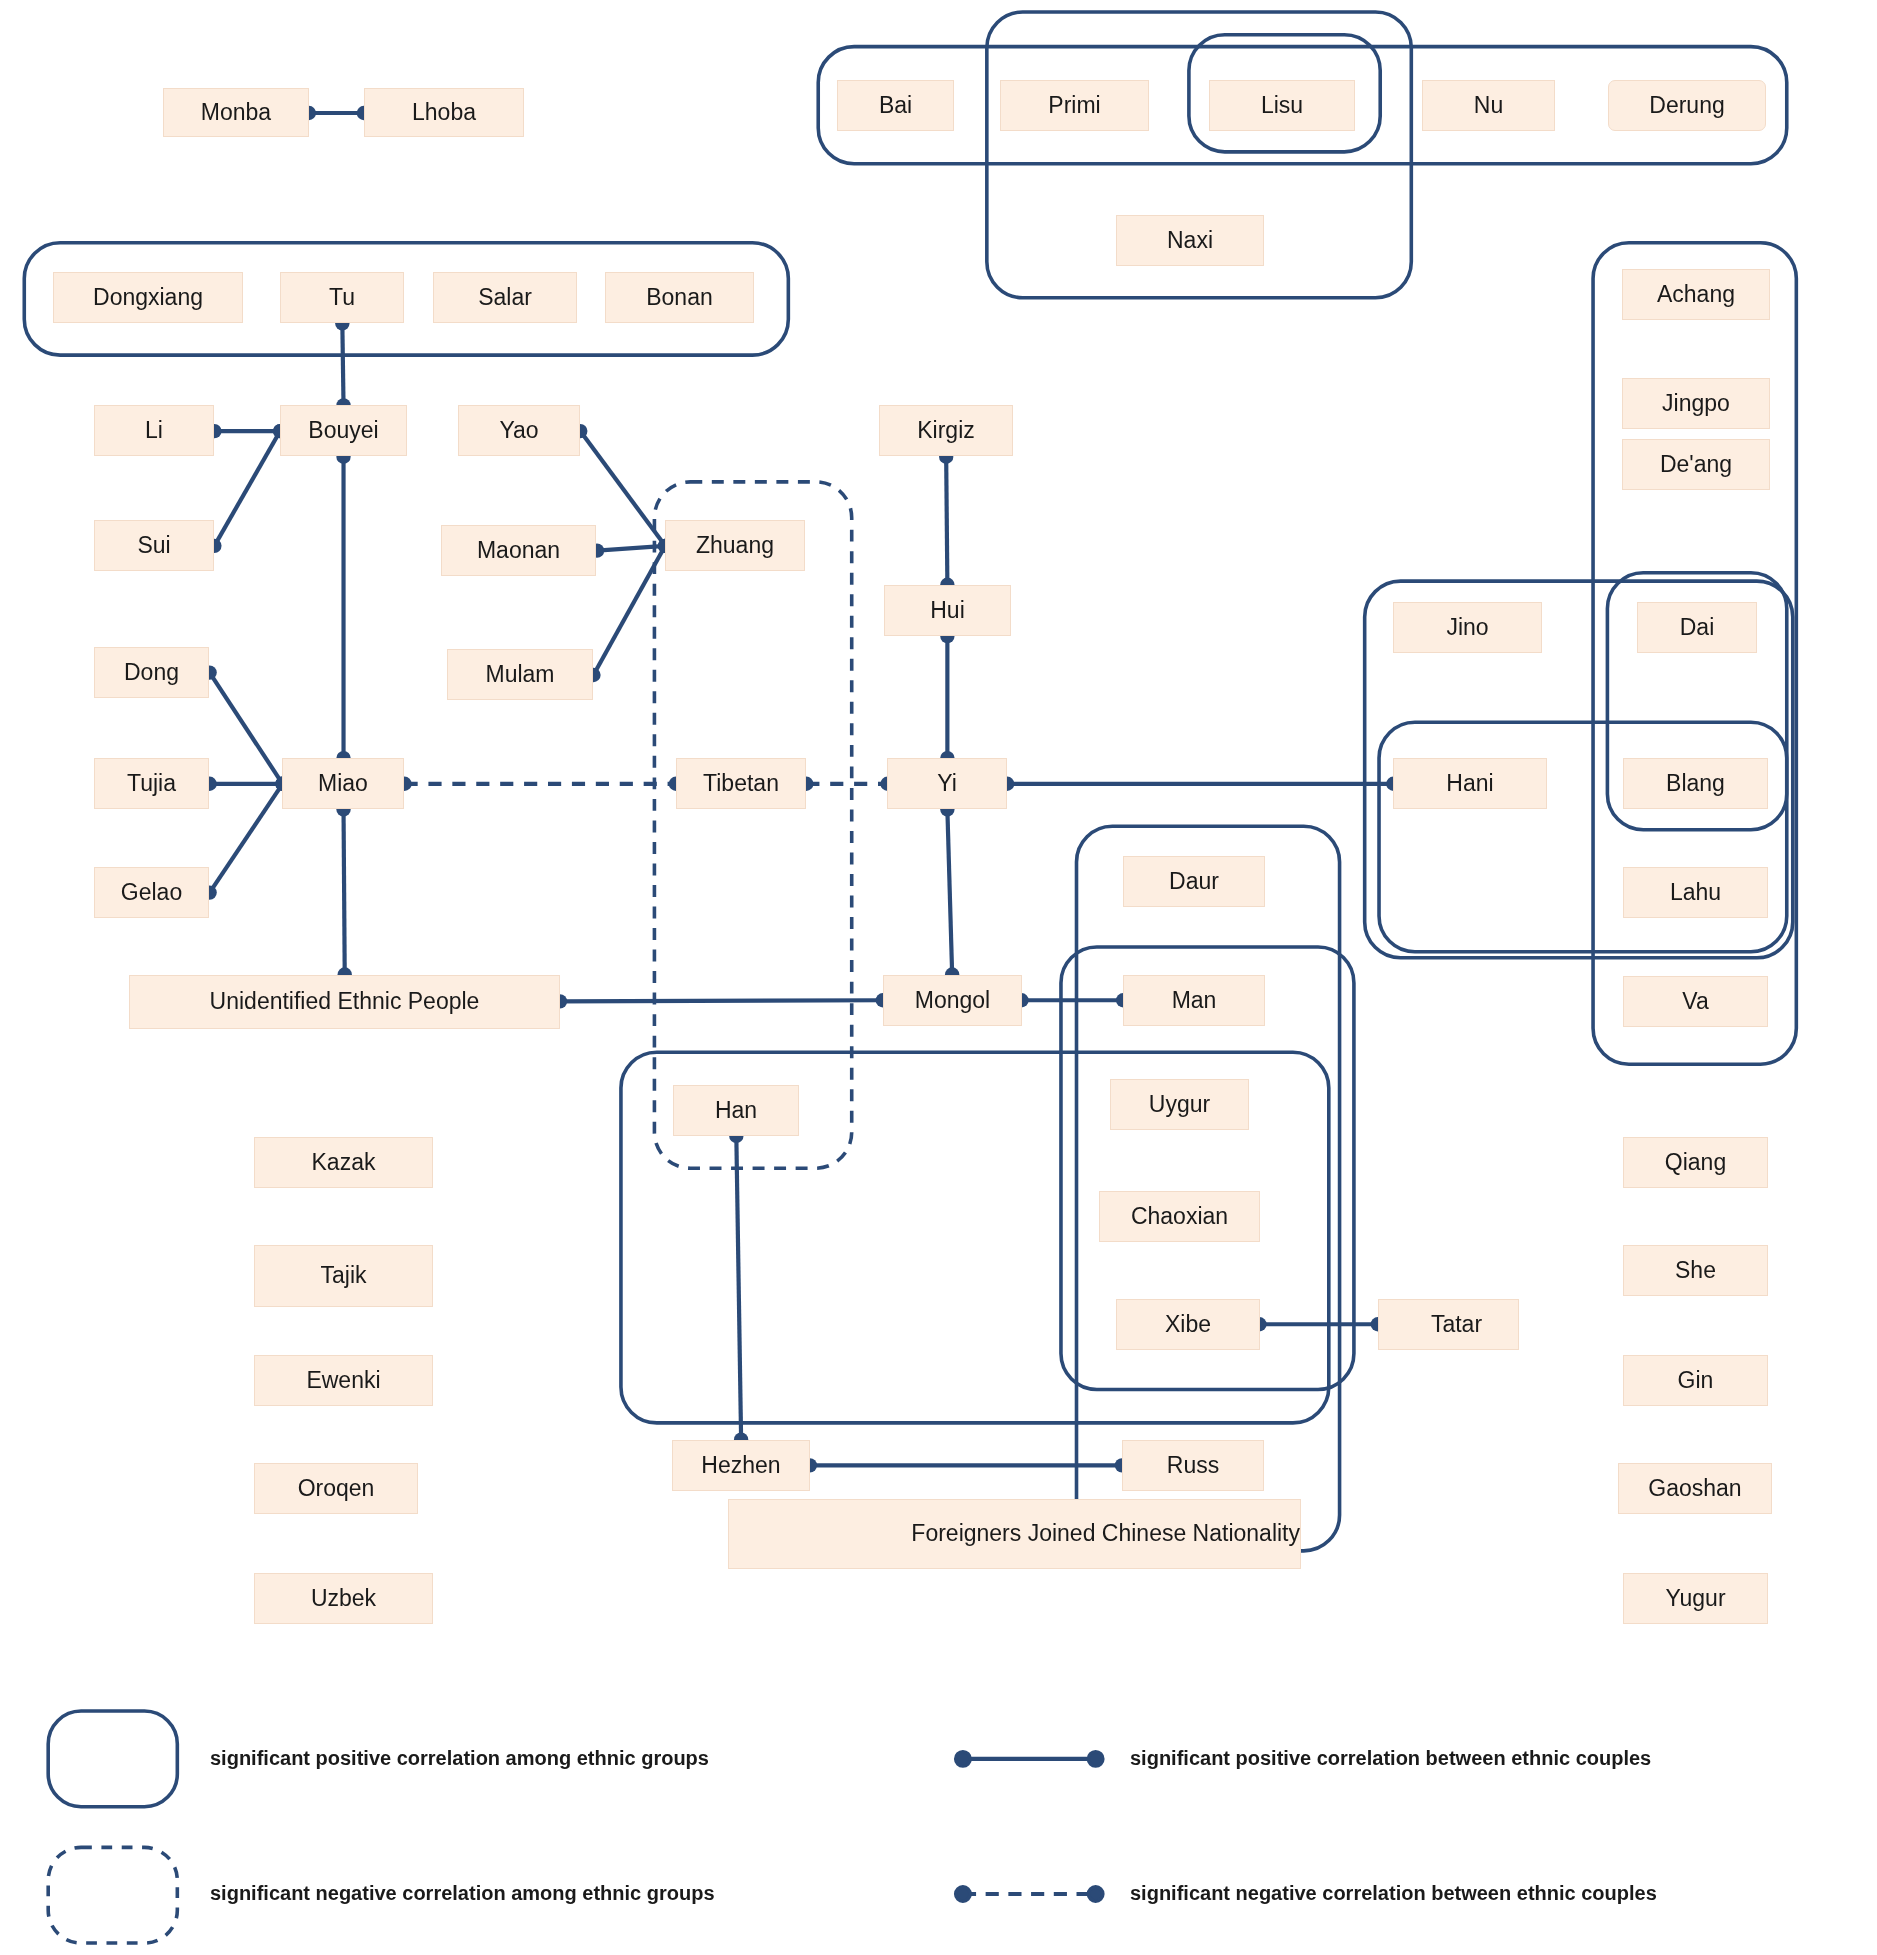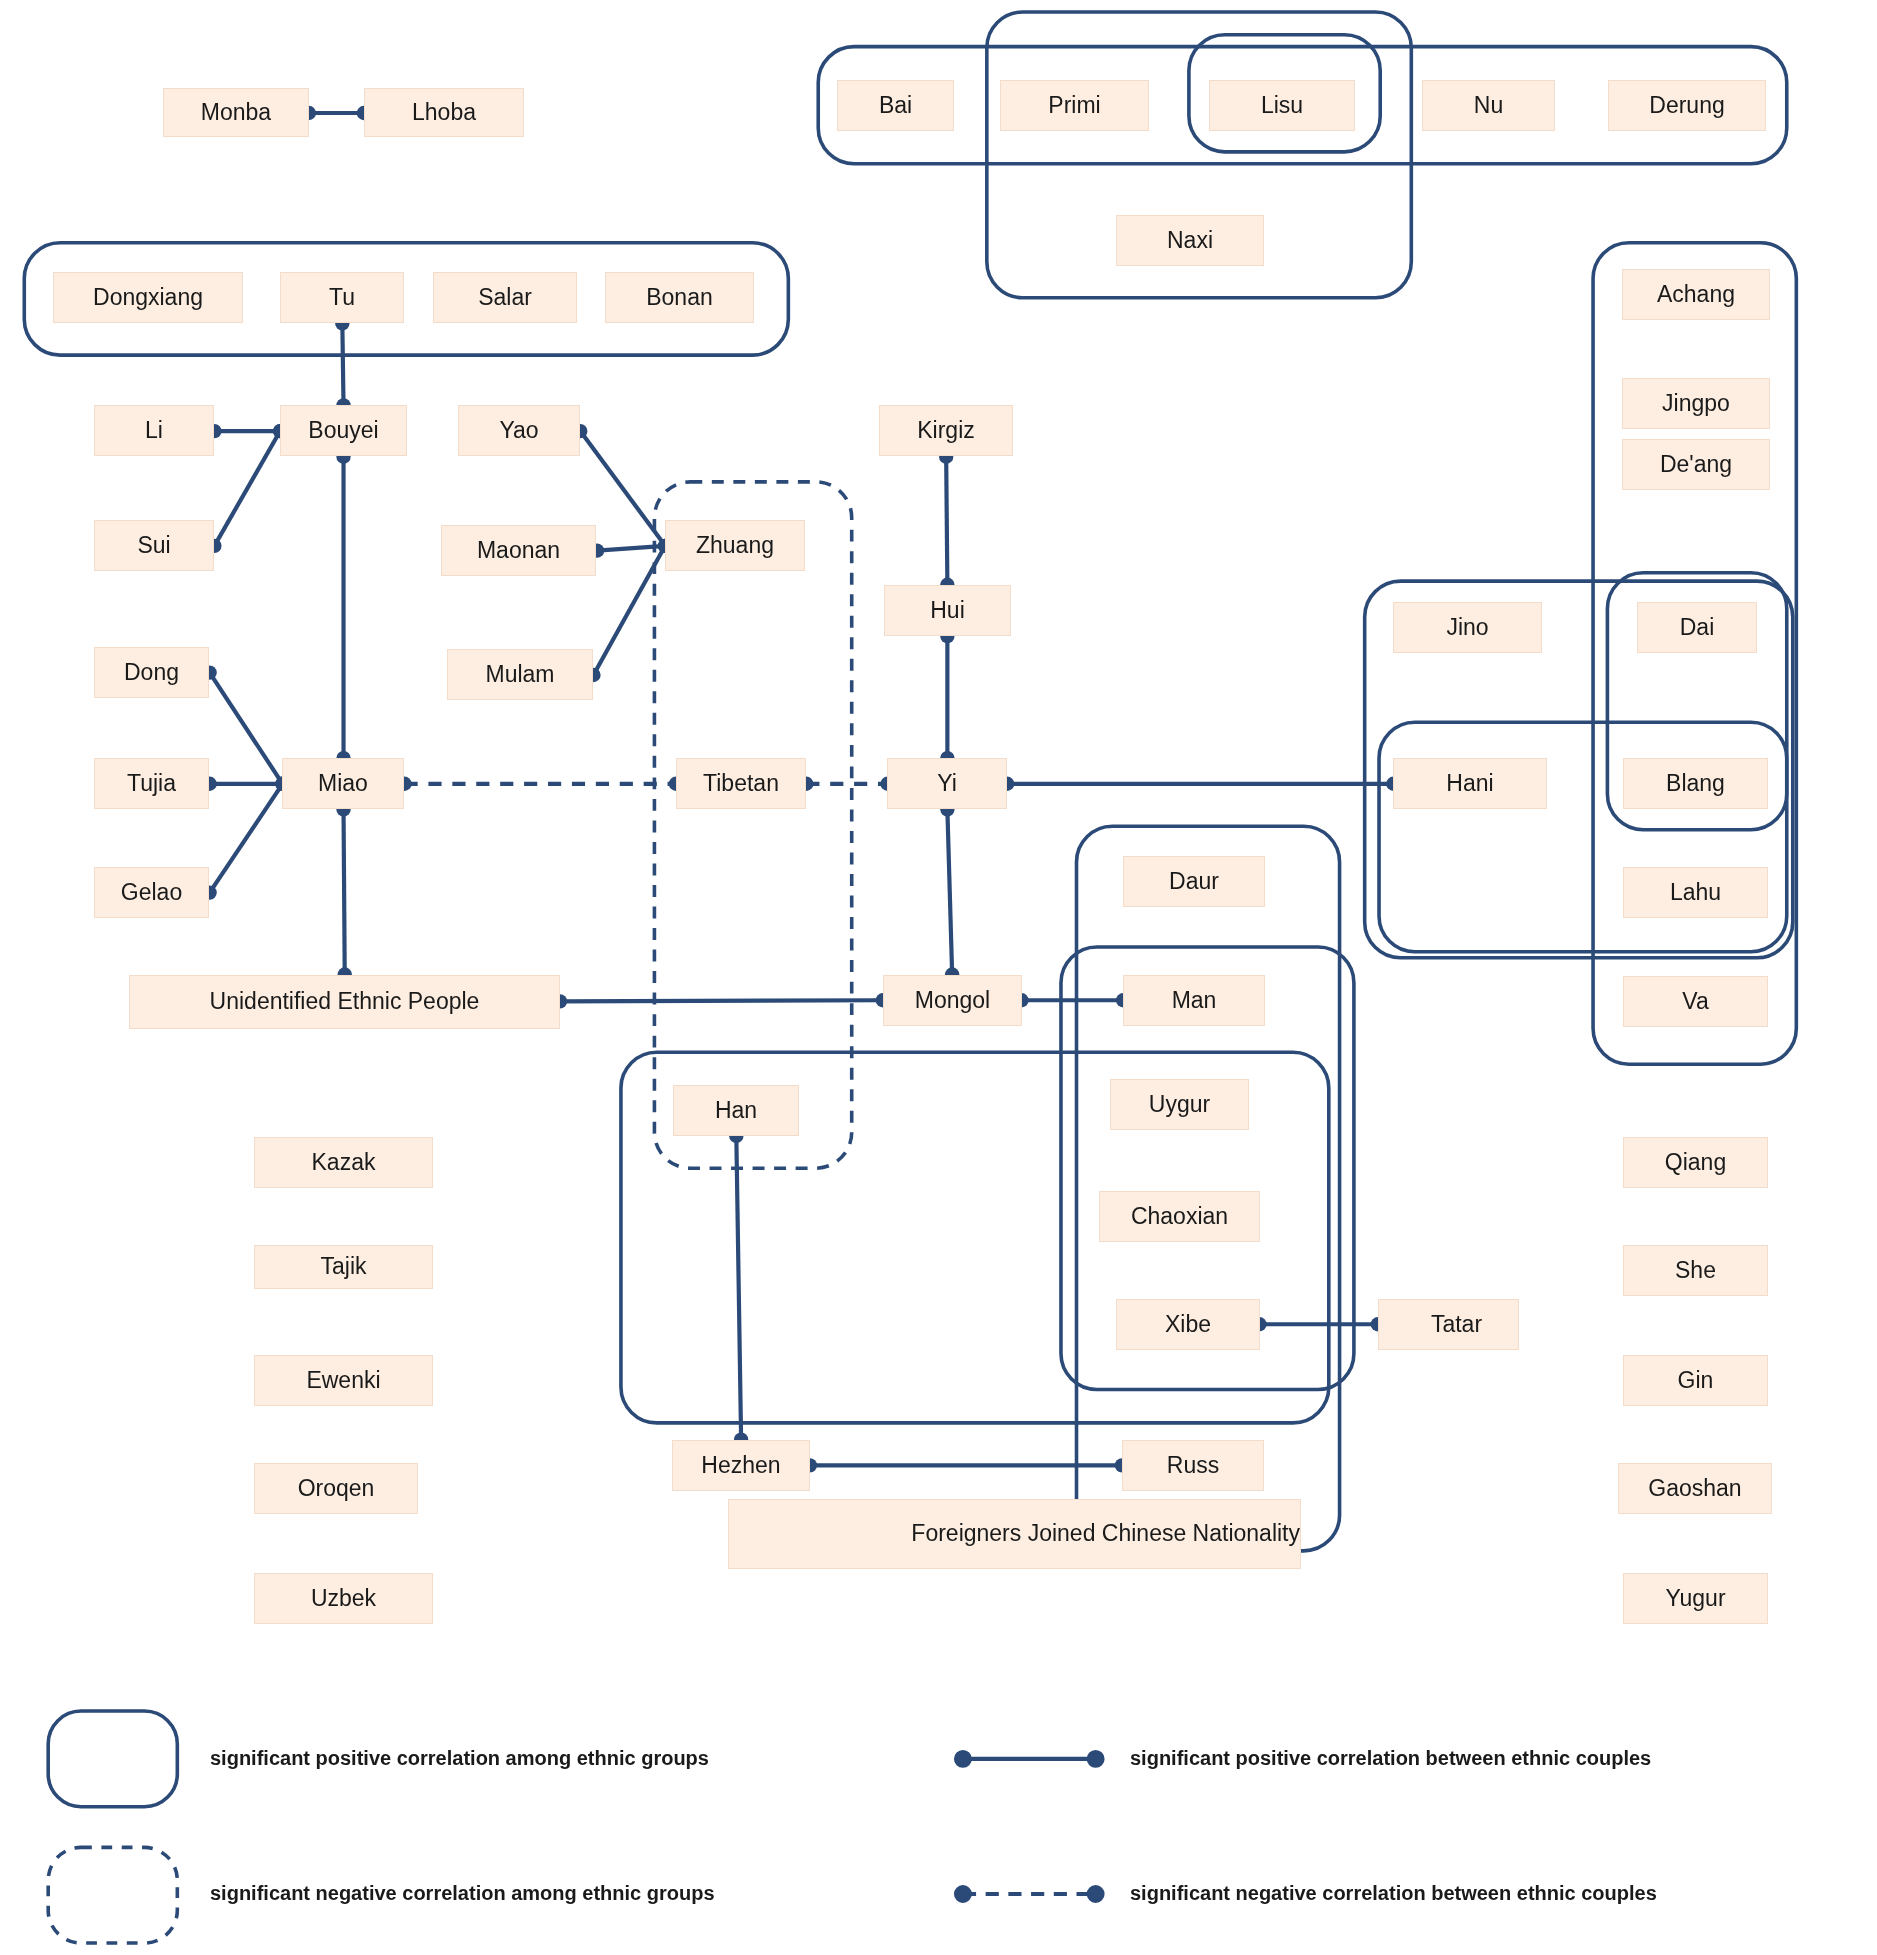--- a/index.html
+++ b/index.html
@@ -164,21 +164,21 @@
       </div>
       <div class="node" style="left: 1000px; top: 80px; width: 149px; height: 51px;">
         <span>Primi</span>
       </div>
       <div class="node" style="left: 1209px; top: 80px; width: 146px; height: 51px;">
         <span>Lisu</span>
       </div>
       <div class="node" style="left: 1422px; top: 80px; width: 133px; height: 51px;">
         <span>Nu</span>
       </div>
-      <div class="node" style="left: 1608px; top: 80px; width: 158px; height: 51px;">
+      <div class="node" style="left: 1608px; top: 80px; width: 158px; height: 51px; border-radius: 7px;">
         <span>Derung</span>
       </div>
       <div class="node" style="left: 1116px; top: 215px; width: 148px; height: 51px;">
         <span>Naxi</span>
       </div>
       <div class="node" style="left: 1622px; top: 269px; width: 148px; height: 51px;">
         <span>Achang</span>
       </div>
       <div class="node" style="left: 53px; top: 272px; width: 190px; height: 51px;">
         <span>Dongxiang</span>
@@ -281,21 +281,21 @@
       </div>
       <div class="node" style="left: 254px; top: 1137px; width: 179px; height: 51px;">
         <span>Kazak</span>
       </div>
       <div class="node" style="left: 1623px; top: 1137px; width: 145px; height: 51px;">
         <span>Qiang</span>
       </div>
       <div class="node" style="left: 1099px; top: 1191px; width: 161px; height: 51px;">
         <span>Chaoxian</span>
       </div>
-      <div class="node" style="left: 254px; top: 1245px; width: 179px; height: 44px;">
+      <div class="node" style="left: 254px; top: 1245px; width: 179px; height: 62px;">
         <span>Tajik</span>
       </div>
       <div class="node" style="left: 1623px; top: 1245px; width: 145px; height: 51px;">
         <span>She</span>
       </div>
       <div class="node" style="left: 1116px; top: 1299px; width: 144px; height: 51px;">
         <span>Xibe</span>
       </div>
       <div class="node" style="left: 1378px; top: 1299px; width: 141px; height: 51px; padding-left: 16px;">
         <span>Tatar</span>

